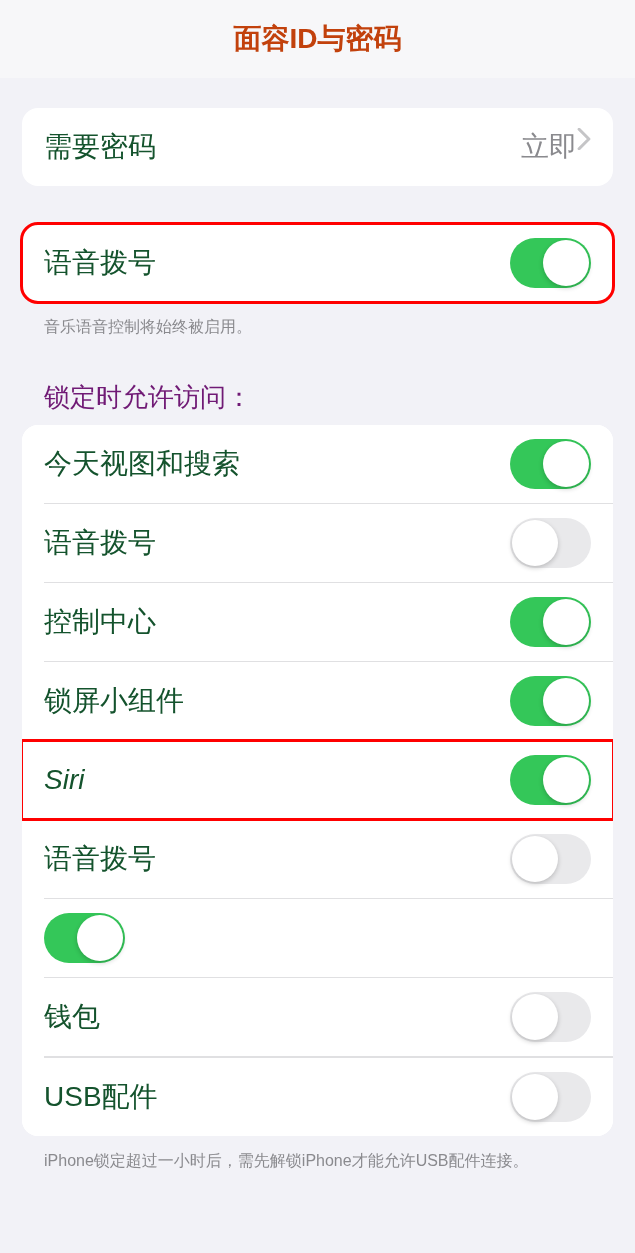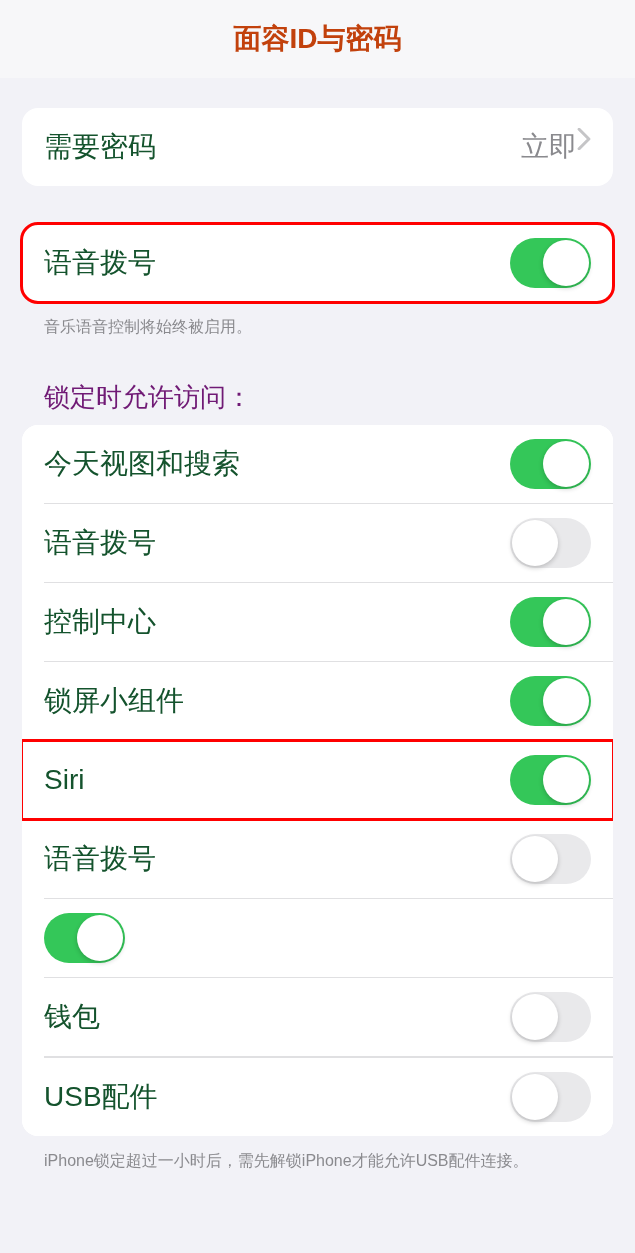--- a/index.html
+++ b/index.html
@@ -140,20 +140,21 @@
       left: 33px;
     }
     .switch.off .switch-knob {
       left: 2px;
     }
     .row-highlight {
       outline: 3px solid #ff0000;
       outline-offset: -1px;
       position: relative;
       z-index: 1;
+      font-style: italic;
     }
   </style>
 </head>
 <body>
 
 <div class="header">
   <div class="header-title">面容ID与密码</div>
 </div>
 
 <div class="content">

